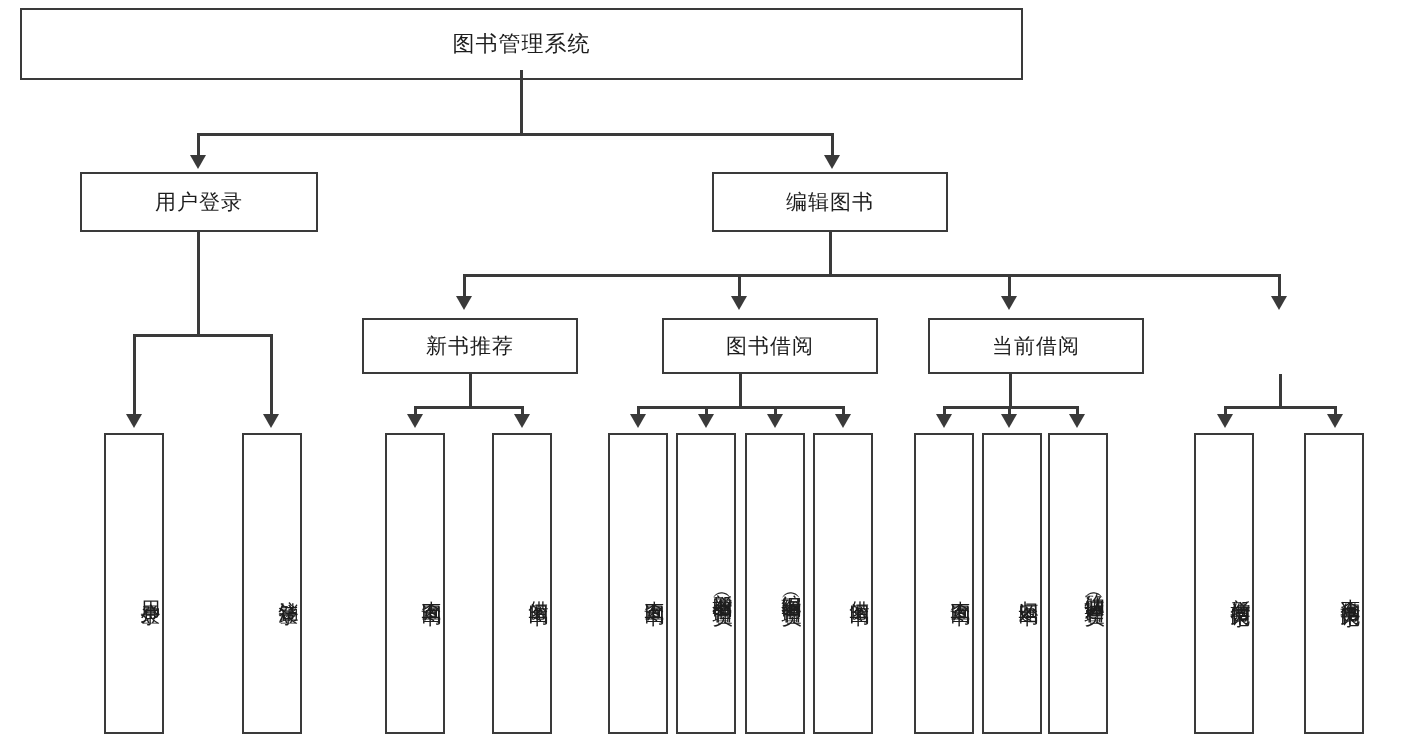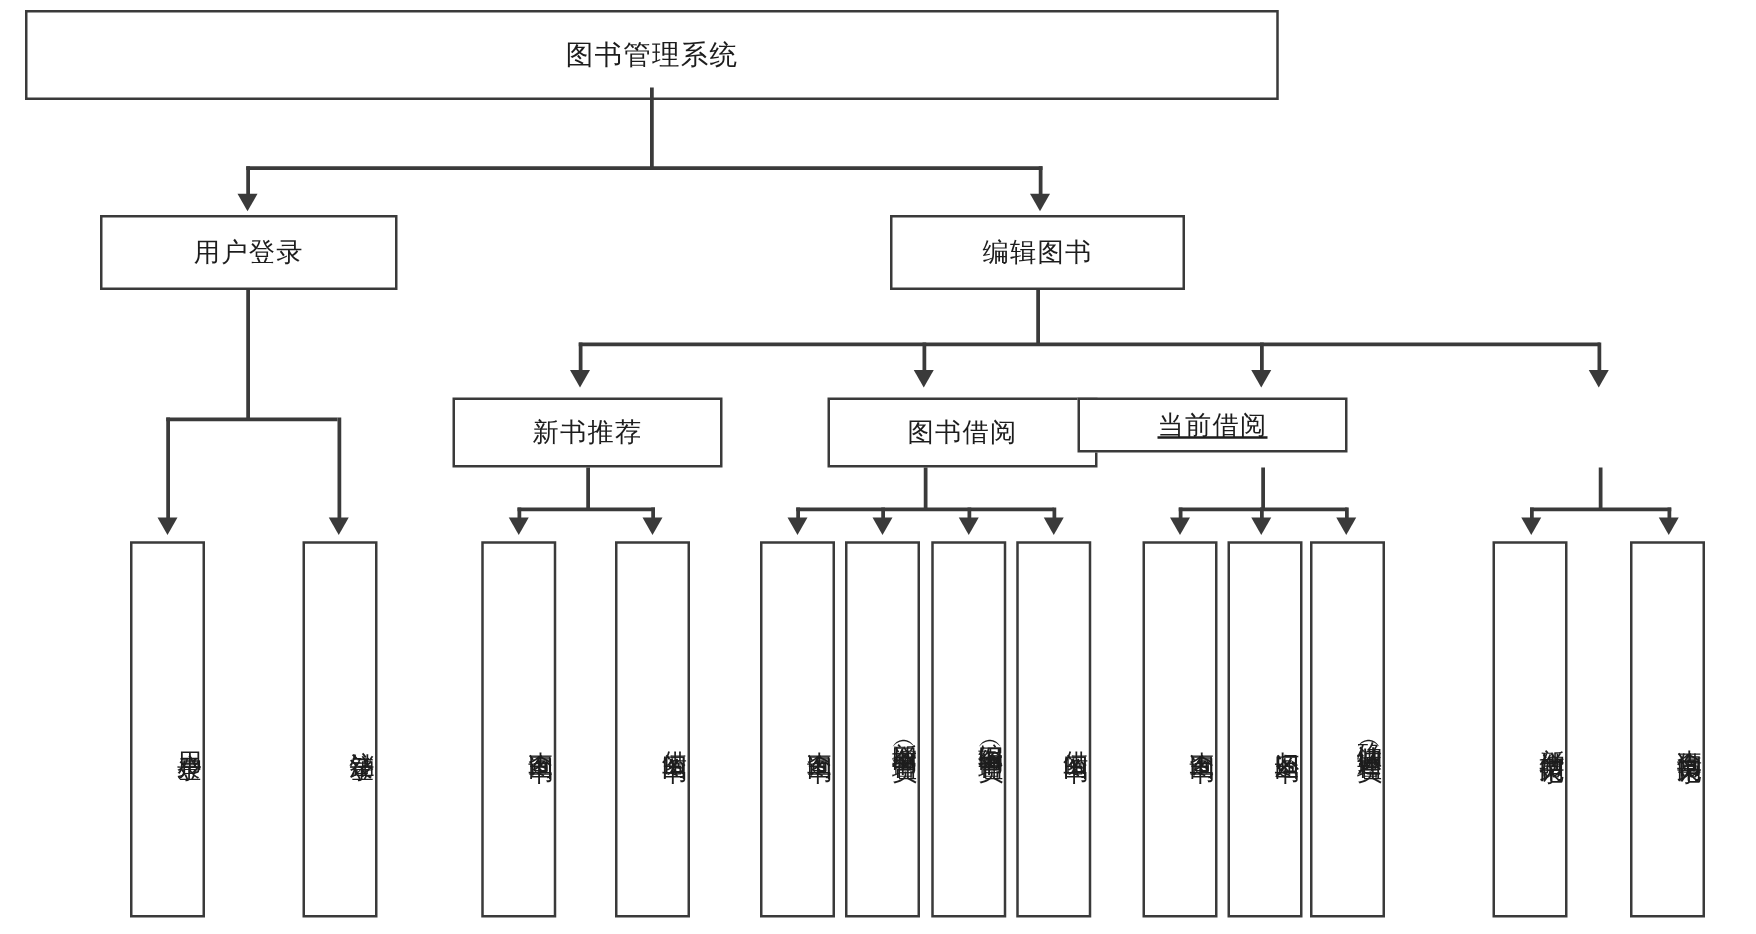--- a/index.html
+++ b/index.html
@@ -119,21 +119,21 @@
   <div class="arrow" style="left:1001px; top:296px;"></div>
   <div class="conn vline" style="left:1278px; top:274px; height:24px;"></div>
   <div class="arrow" style="left:1271px; top:296px;"></div>
 
   <div class="node horiz" style="left:362px; top:318px; width:216px; height:56px;">
     <span>新书推荐</span>
   </div>
   <div class="node horiz" style="left:632px; top:318px; width:216px; height:56px;margin-left:30px;">
     <span>图书借阅</span>
   </div>
-  <div class="node horiz" style="left:862px; top:318px; width:216px; height:44px;text-decoration:underline;">
+  <div class="node horiz" style="left:928px; top:318px; width:216px; height:56px;">
     <span>当前借阅</span>
   </div>
 
   <div class="conn vline" style="left:469px; top:374px; height:34px;"></div>
   <div class="conn hline" style="left:414px; top:406px; width:110px;"></div>
   <div class="conn vline" style="left:414px; top:406px; height:10px;"></div>
   <div class="arrow" style="left:407px; top:414px;"></div>
   <div class="conn vline" style="left:521px; top:406px; height:10px;"></div>
   <div class="arrow" style="left:514px; top:414px;"></div>
 

